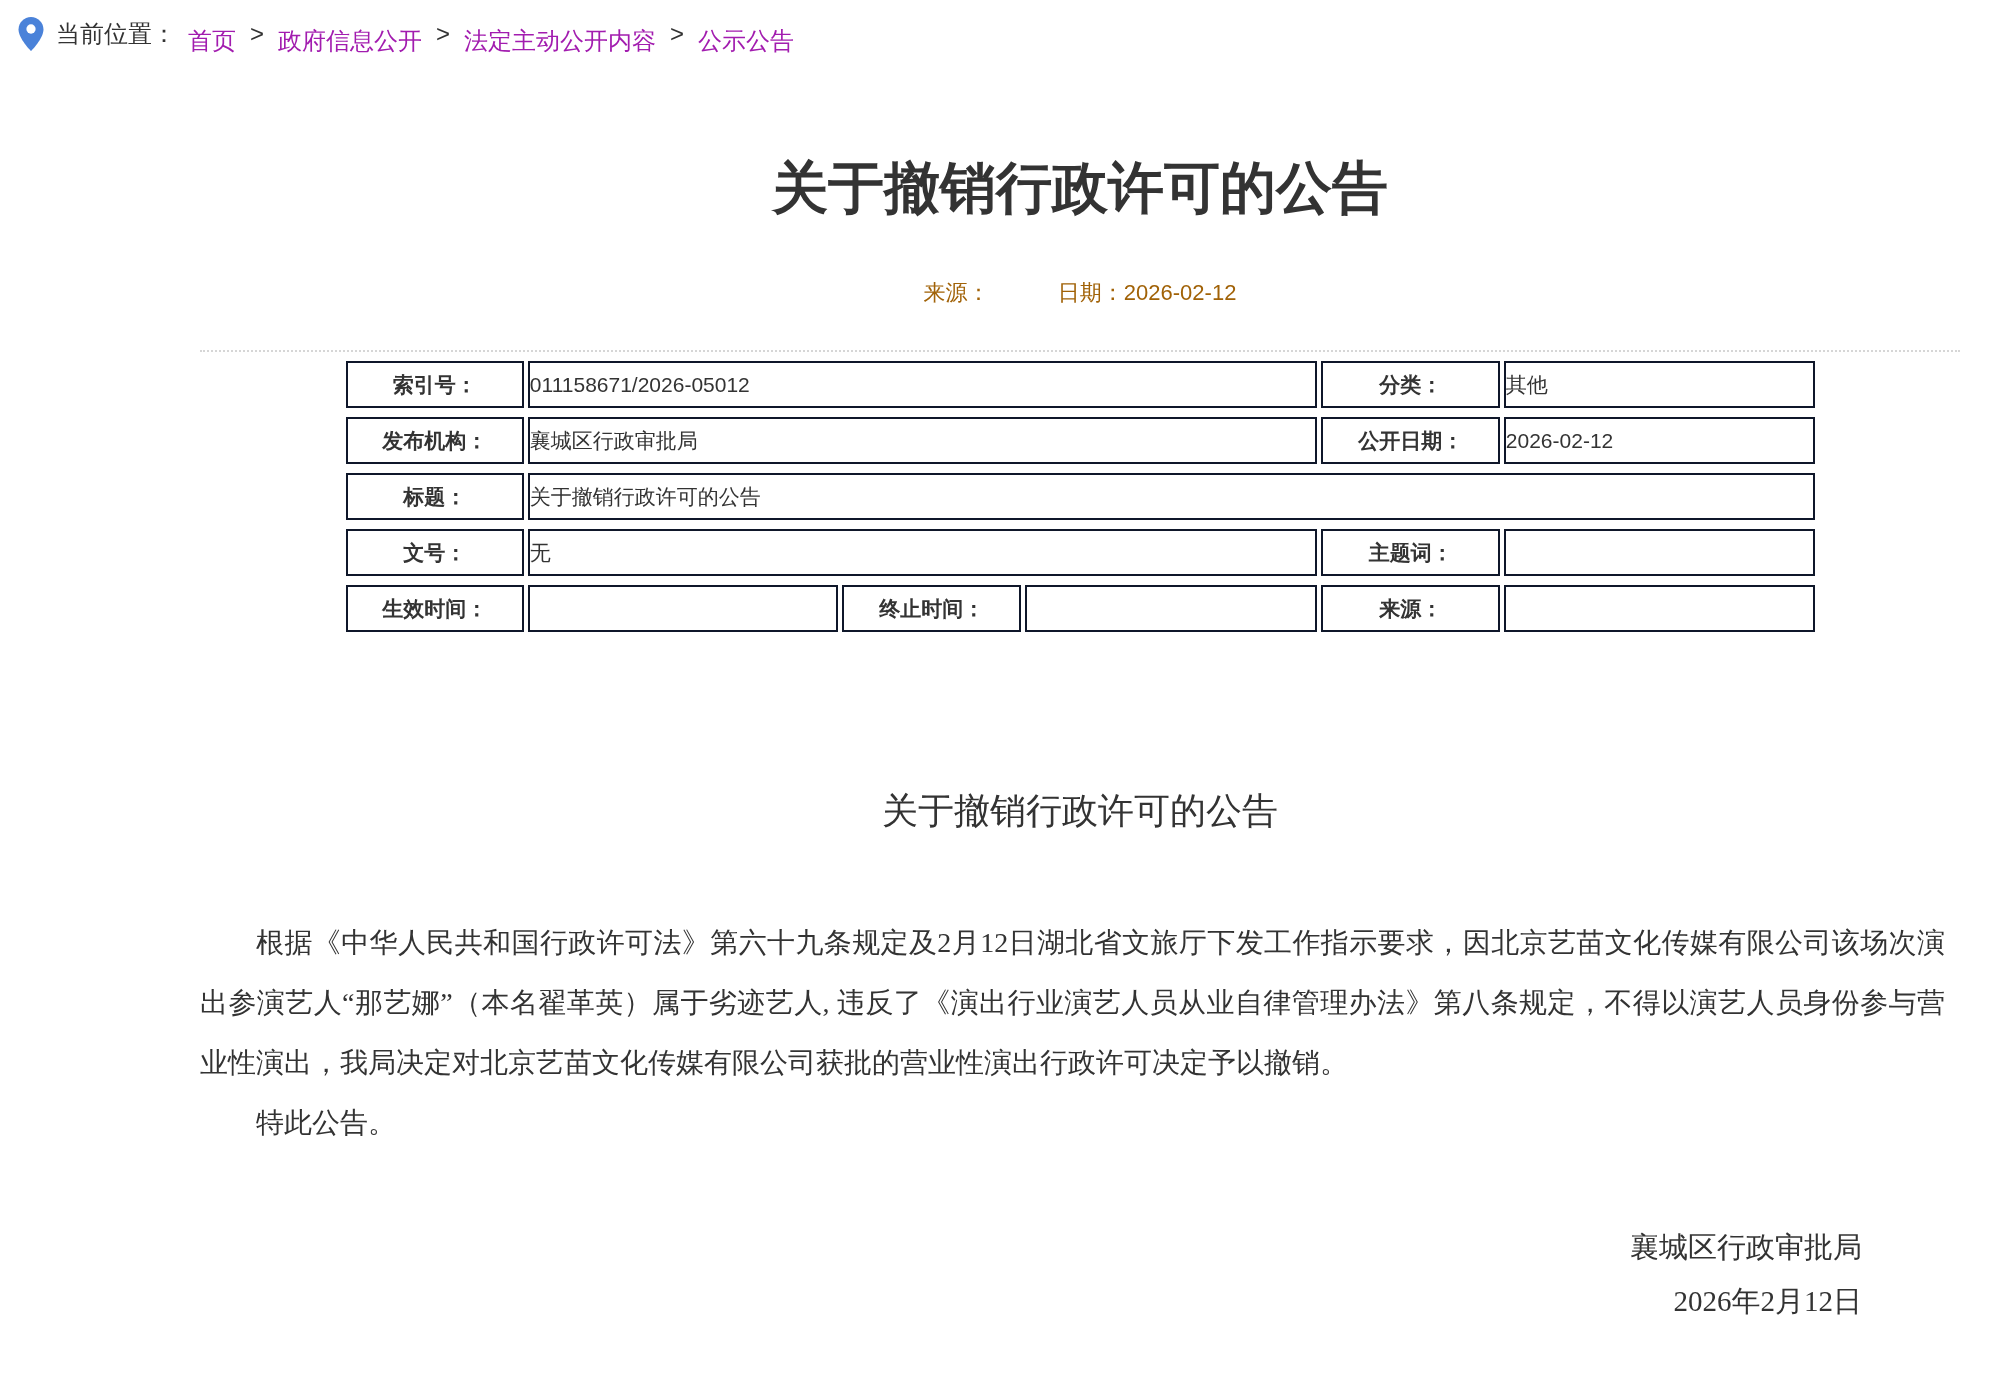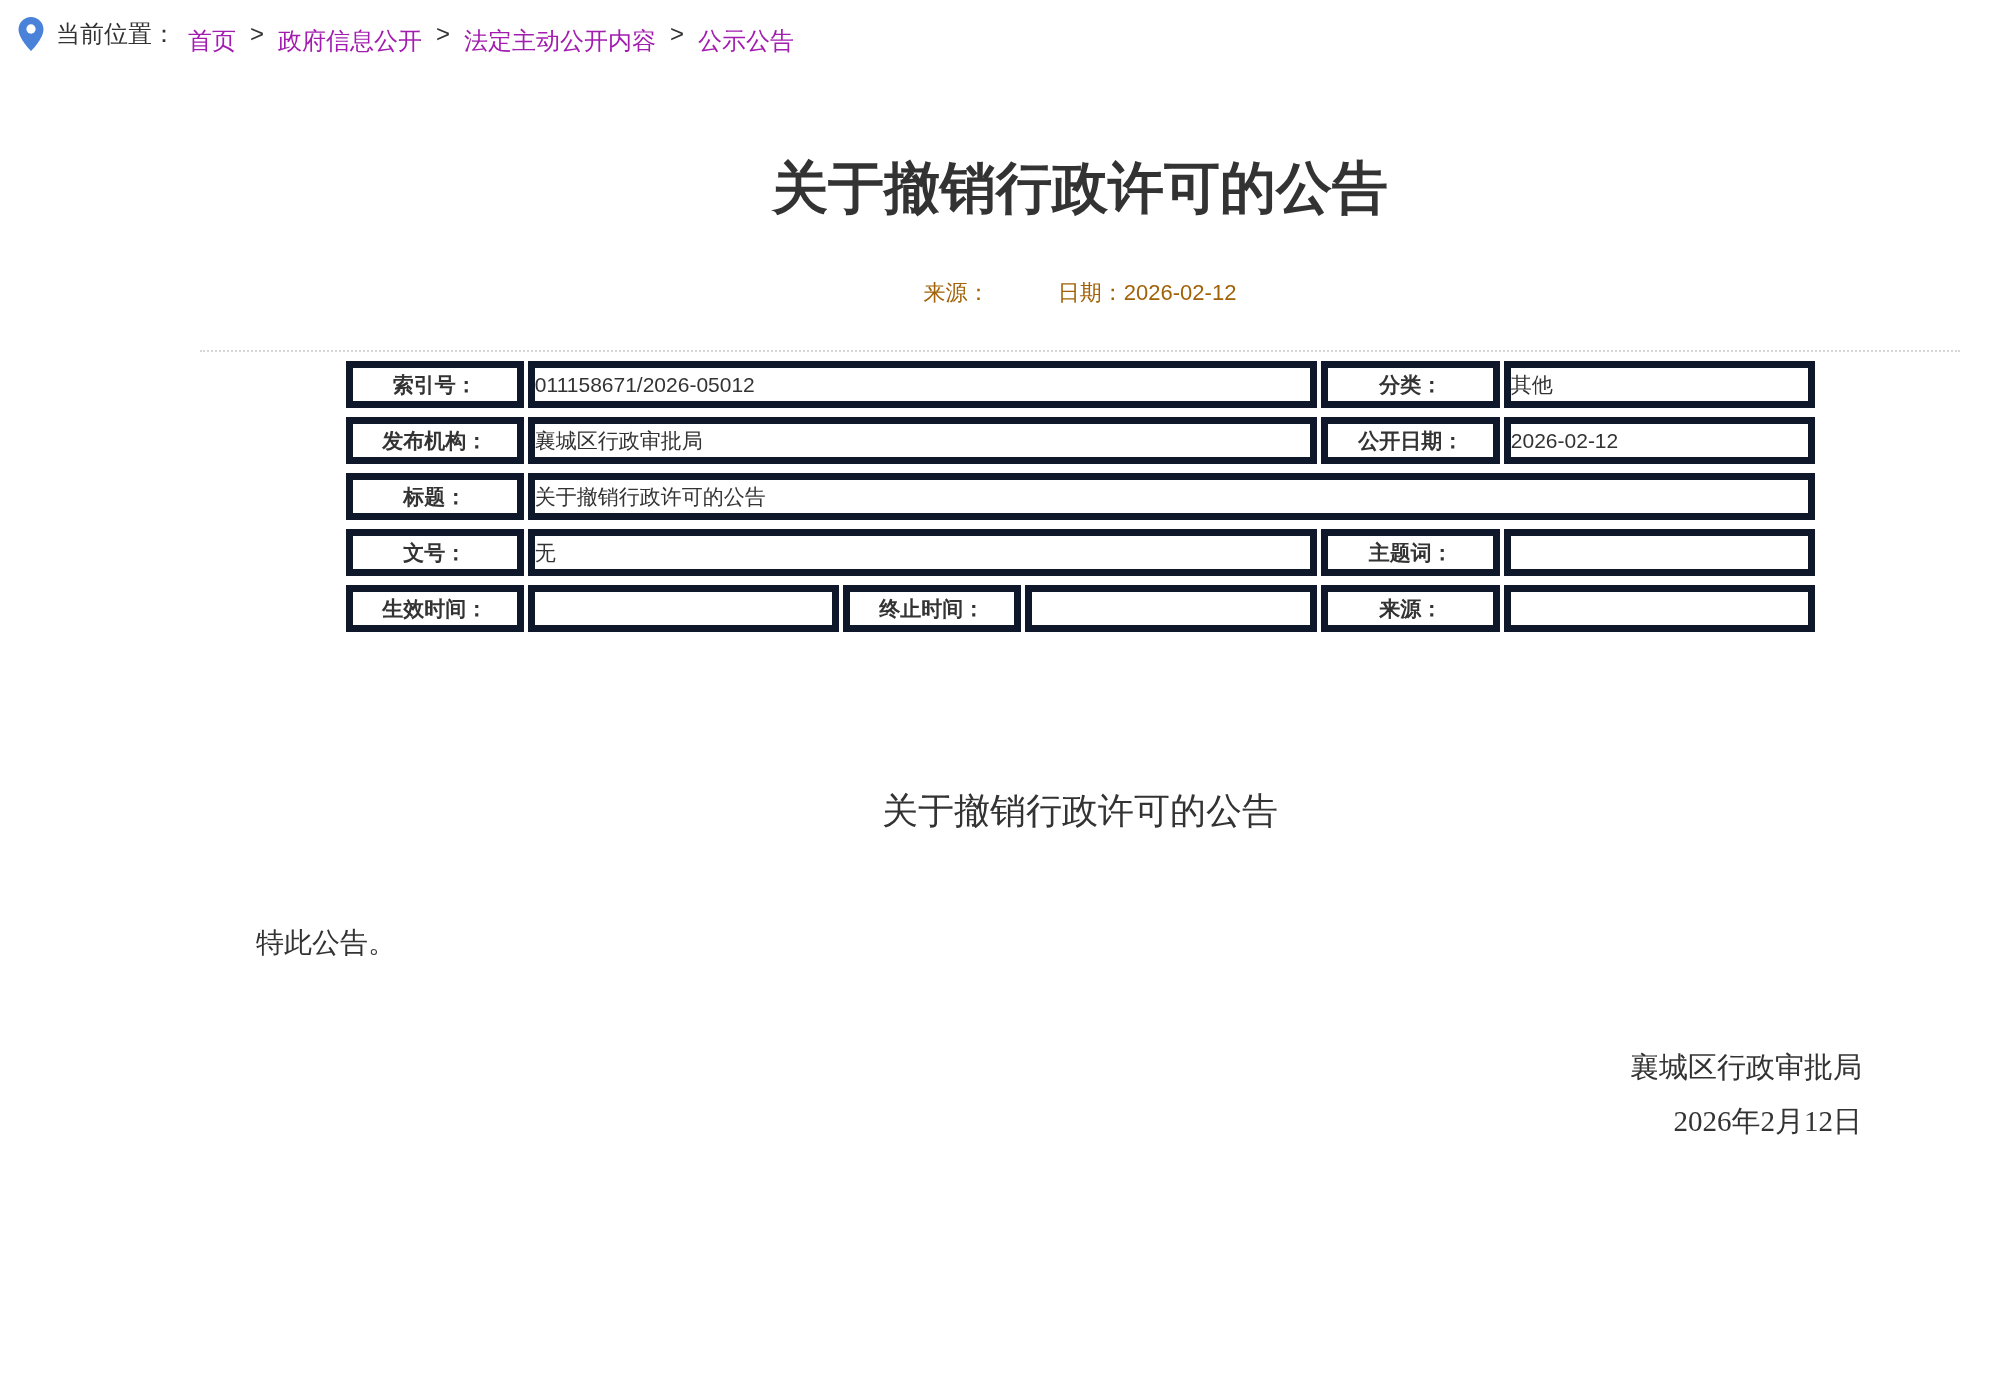--- a/index.html
+++ b/index.html
@@ -26,21 +26,21 @@
   .source-line {
     margin-top:60px; text-align:center; font-size:22px; color:#a16207; height:28px;
   }
   .source-line .gap { display:inline-block; width:56px; }
   .divider { margin-top:44px; border-top:2px dotted #d6d6d6; height:0; }
   
   table.meta {
     border-collapse:separate; border-spacing:4px 9px; table-layout:fixed;
     width:1477px; margin:0 auto; font-size:21px; color:#333333;
   }
-  table.meta td { border:7px solid #0f172a; height:47px; background:#ffffff; overflow:hidden; }
+  table.meta td { border:2px solid #0f172a; height:47px; background:#ffffff; overflow:hidden; }
   td.lbl { font-weight:bold; text-align:center; }
   td.val { text-align:left; }
   
   .article-title {
     margin-top:148px; text-align:center; font-size:36px; font-weight:normal;
     color:#333333; font-family:"Liberation Serif","DejaVu Serif",serif; line-height:44px;
   }
   .article-body { margin-top:80px; padding-right:15px; }
   .article-body p {
     font-family:"Liberation Serif","DejaVu Serif",serif;
@@ -125,20 +125,21 @@
         <td class="val"></td>
         <td class="lbl">来源：</td>
         <td class="val"></td>
       </tr>
     </tbody>
       </table>
 
     <h2 class="article-title">关于撤销行政许可的公告</h2>
 
     <div class="article-body">
+      <p>根据《中华人民共和国行政许可法》第六十九条规定及2月12日湖北省文旅厅下发工作指示要求，因北京艺苗文化传媒有限公司该场次演出参演艺人“那艺娜”（本名翟革英）属于劣迹艺人, 违反了《演出行业演艺人员从业自律管理办法》第八条规定，不得以演艺人员身份参与营业性演出，我局决定对北京艺苗文化传媒有限公司获批的营业性演出行政许可决定予以撤销。</p>
       <p>特此公告。</p>
     </div>
 
     <div class="sig-block">
       <div class="sig">襄城区行政审批局</div>
       <div class="sig-date">2026年2月12日</div>
     </div>
 
   </div>
 </div>

